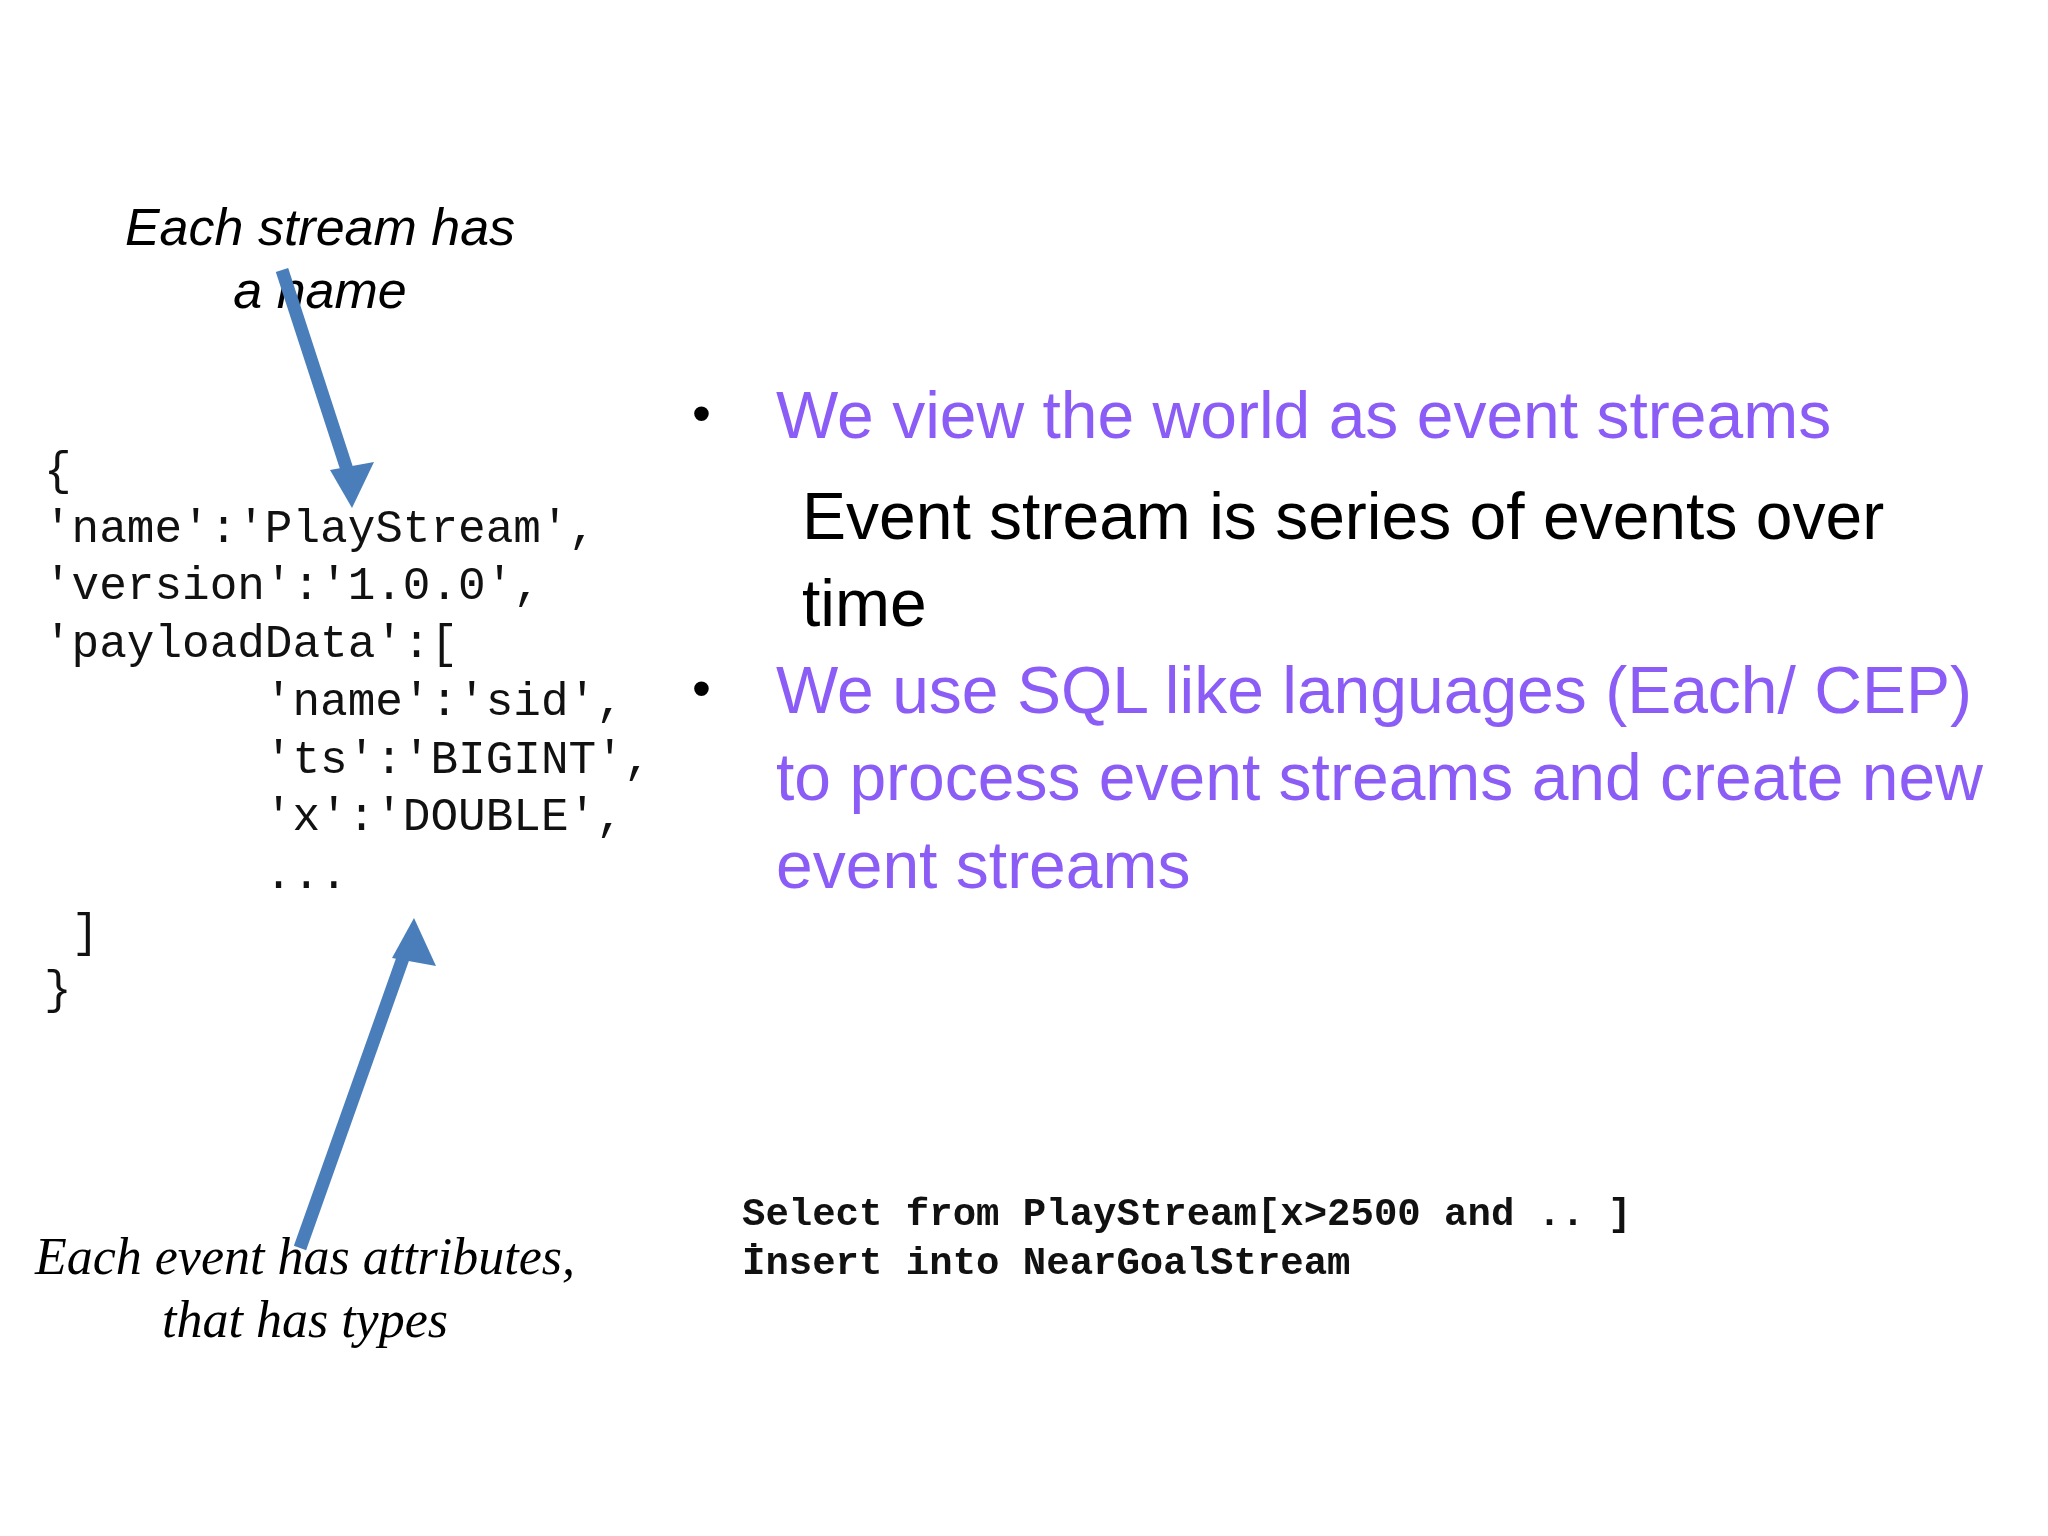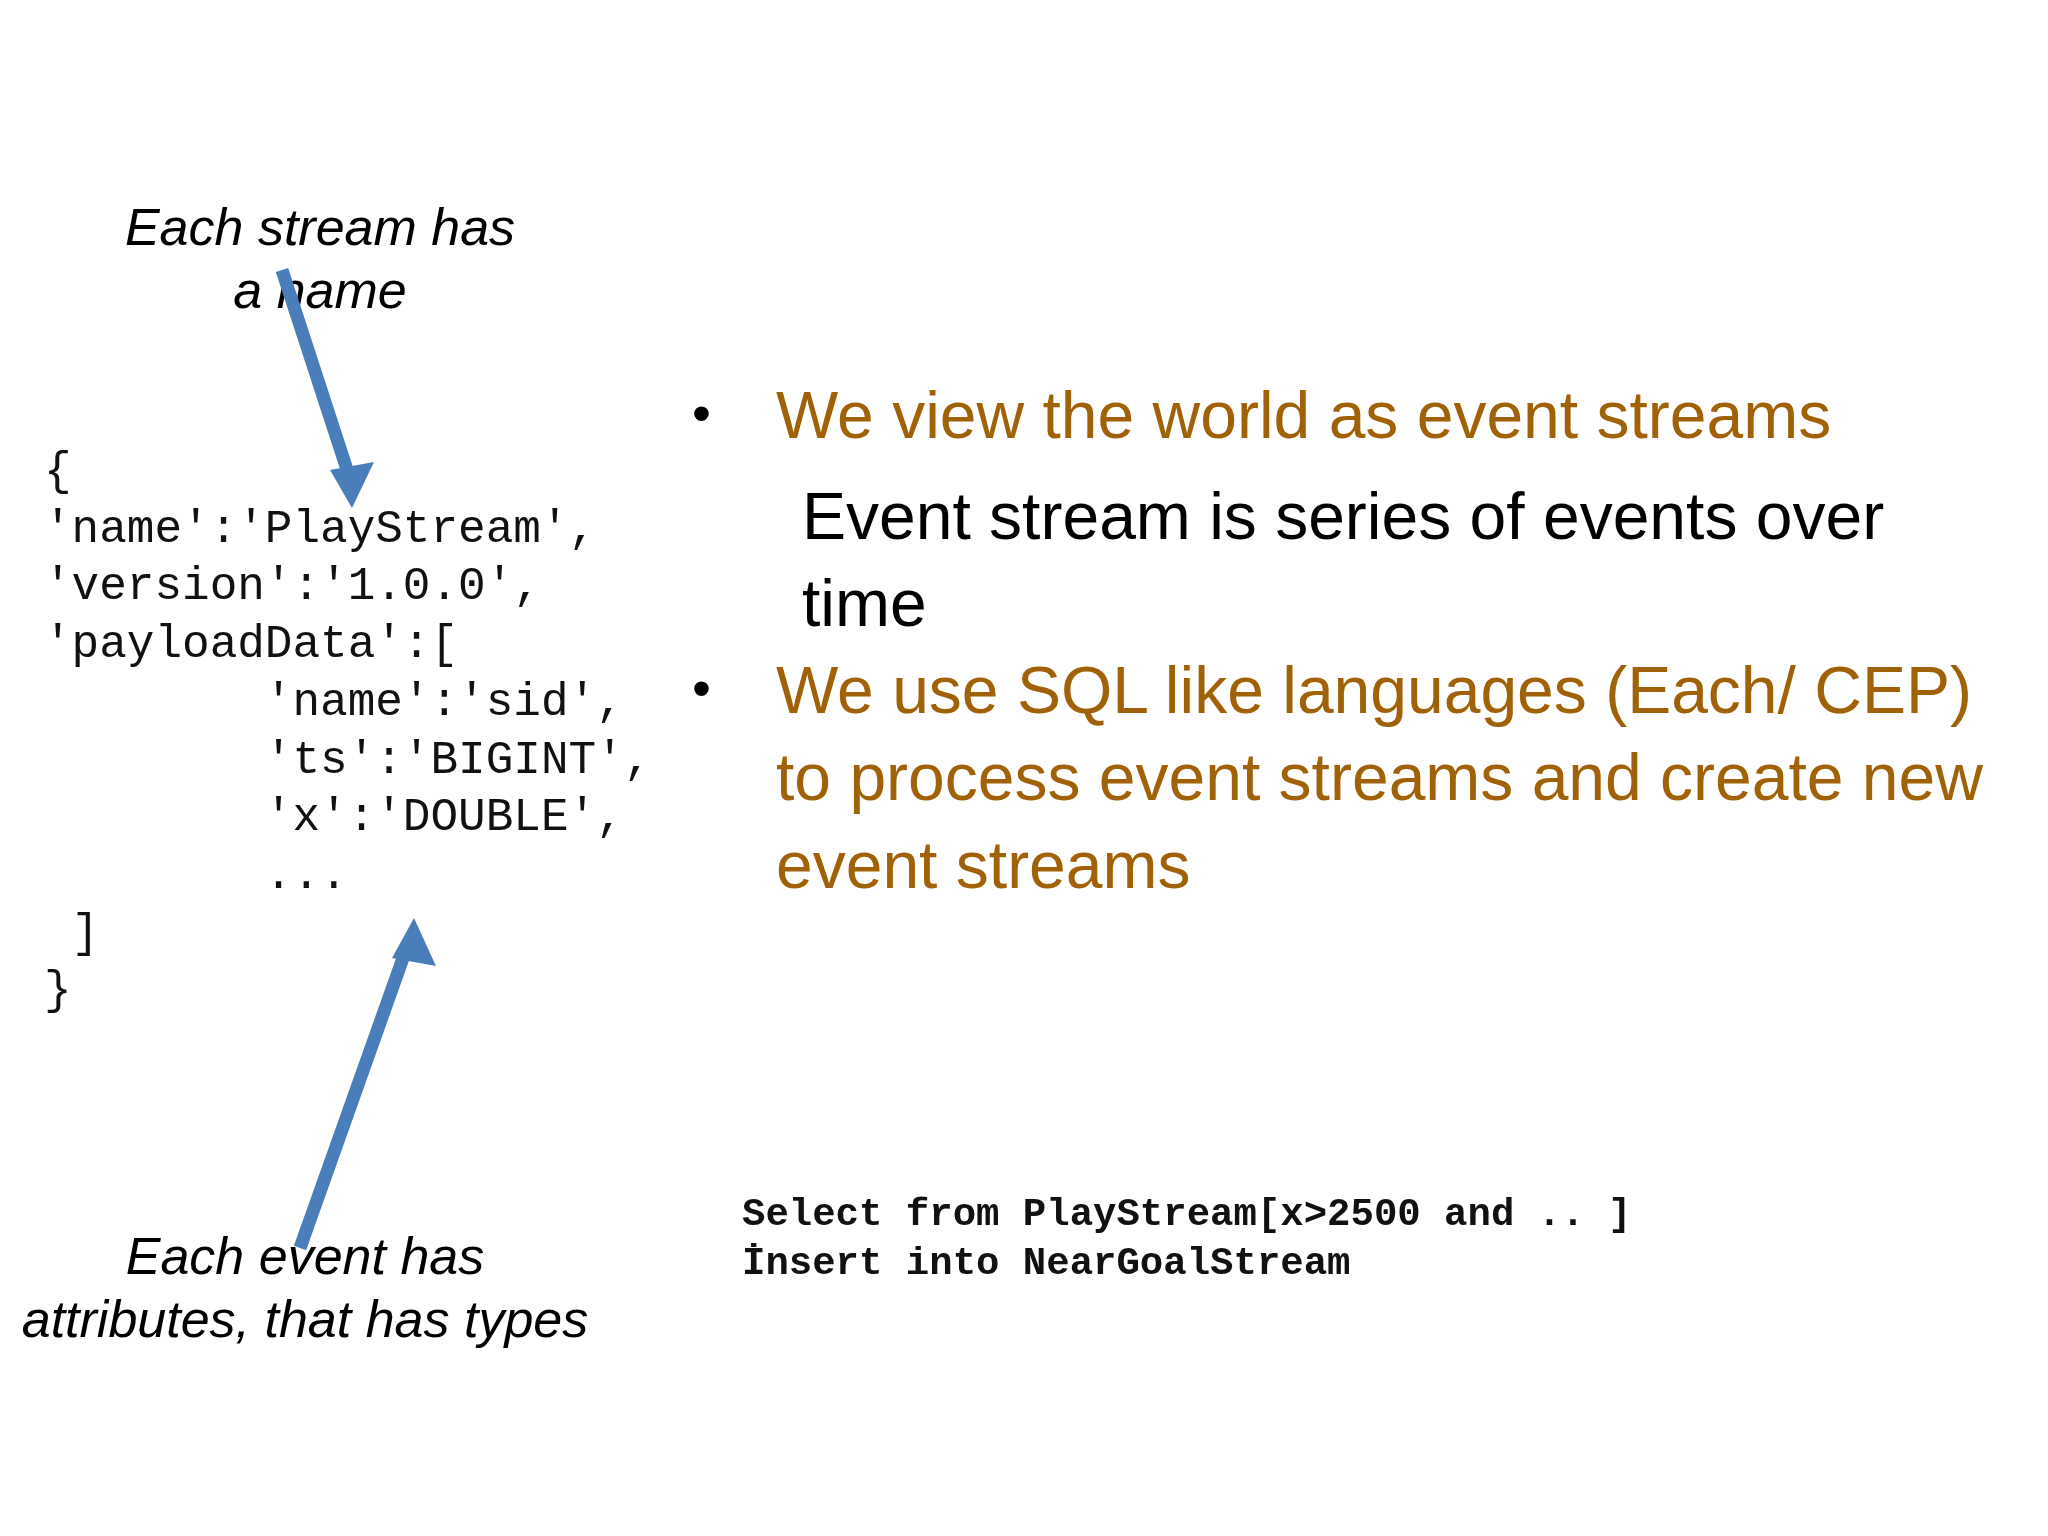--- a/index.html
+++ b/index.html
@@ -46,20 +46,21 @@
   }
   #annotation-top {
     left: 110px;
     top: 196px;
     width: 420px;
   }
   #annotation-bottom {
     left: 20px;
     top: 1225px;
     width: 570px;
+    font-family: Liberation Serif, serif;
   }
 
   
   #json-code {
     position: absolute;
     left: 44px;
     top: 398px;
     font-family: "Liberation Mono", "DejaVu Sans Mono", monospace;
     font-size: 46px;
     line-height: 1.255;
@@ -89,21 +90,21 @@
     font-family: "Liberation Sans", sans-serif;
     color: #000000;
   }
   .bullet-text {
     display: block;
     margin-left: 84px;
     font-family: "Liberation Sans", sans-serif;
     font-size: 66px;
     line-height: 1.32;
     font-weight: 400;
-    color: #a16207;
+    color: #8b5cf6;
   }
   .sub-text {
     display: block;
     margin-left: 110px;
     margin-top: 14px;
     font-family: "Liberation Sans", sans-serif;
     font-size: 66px;
     line-height: 1.32;
     font-weight: 400;
     color: #000000;

